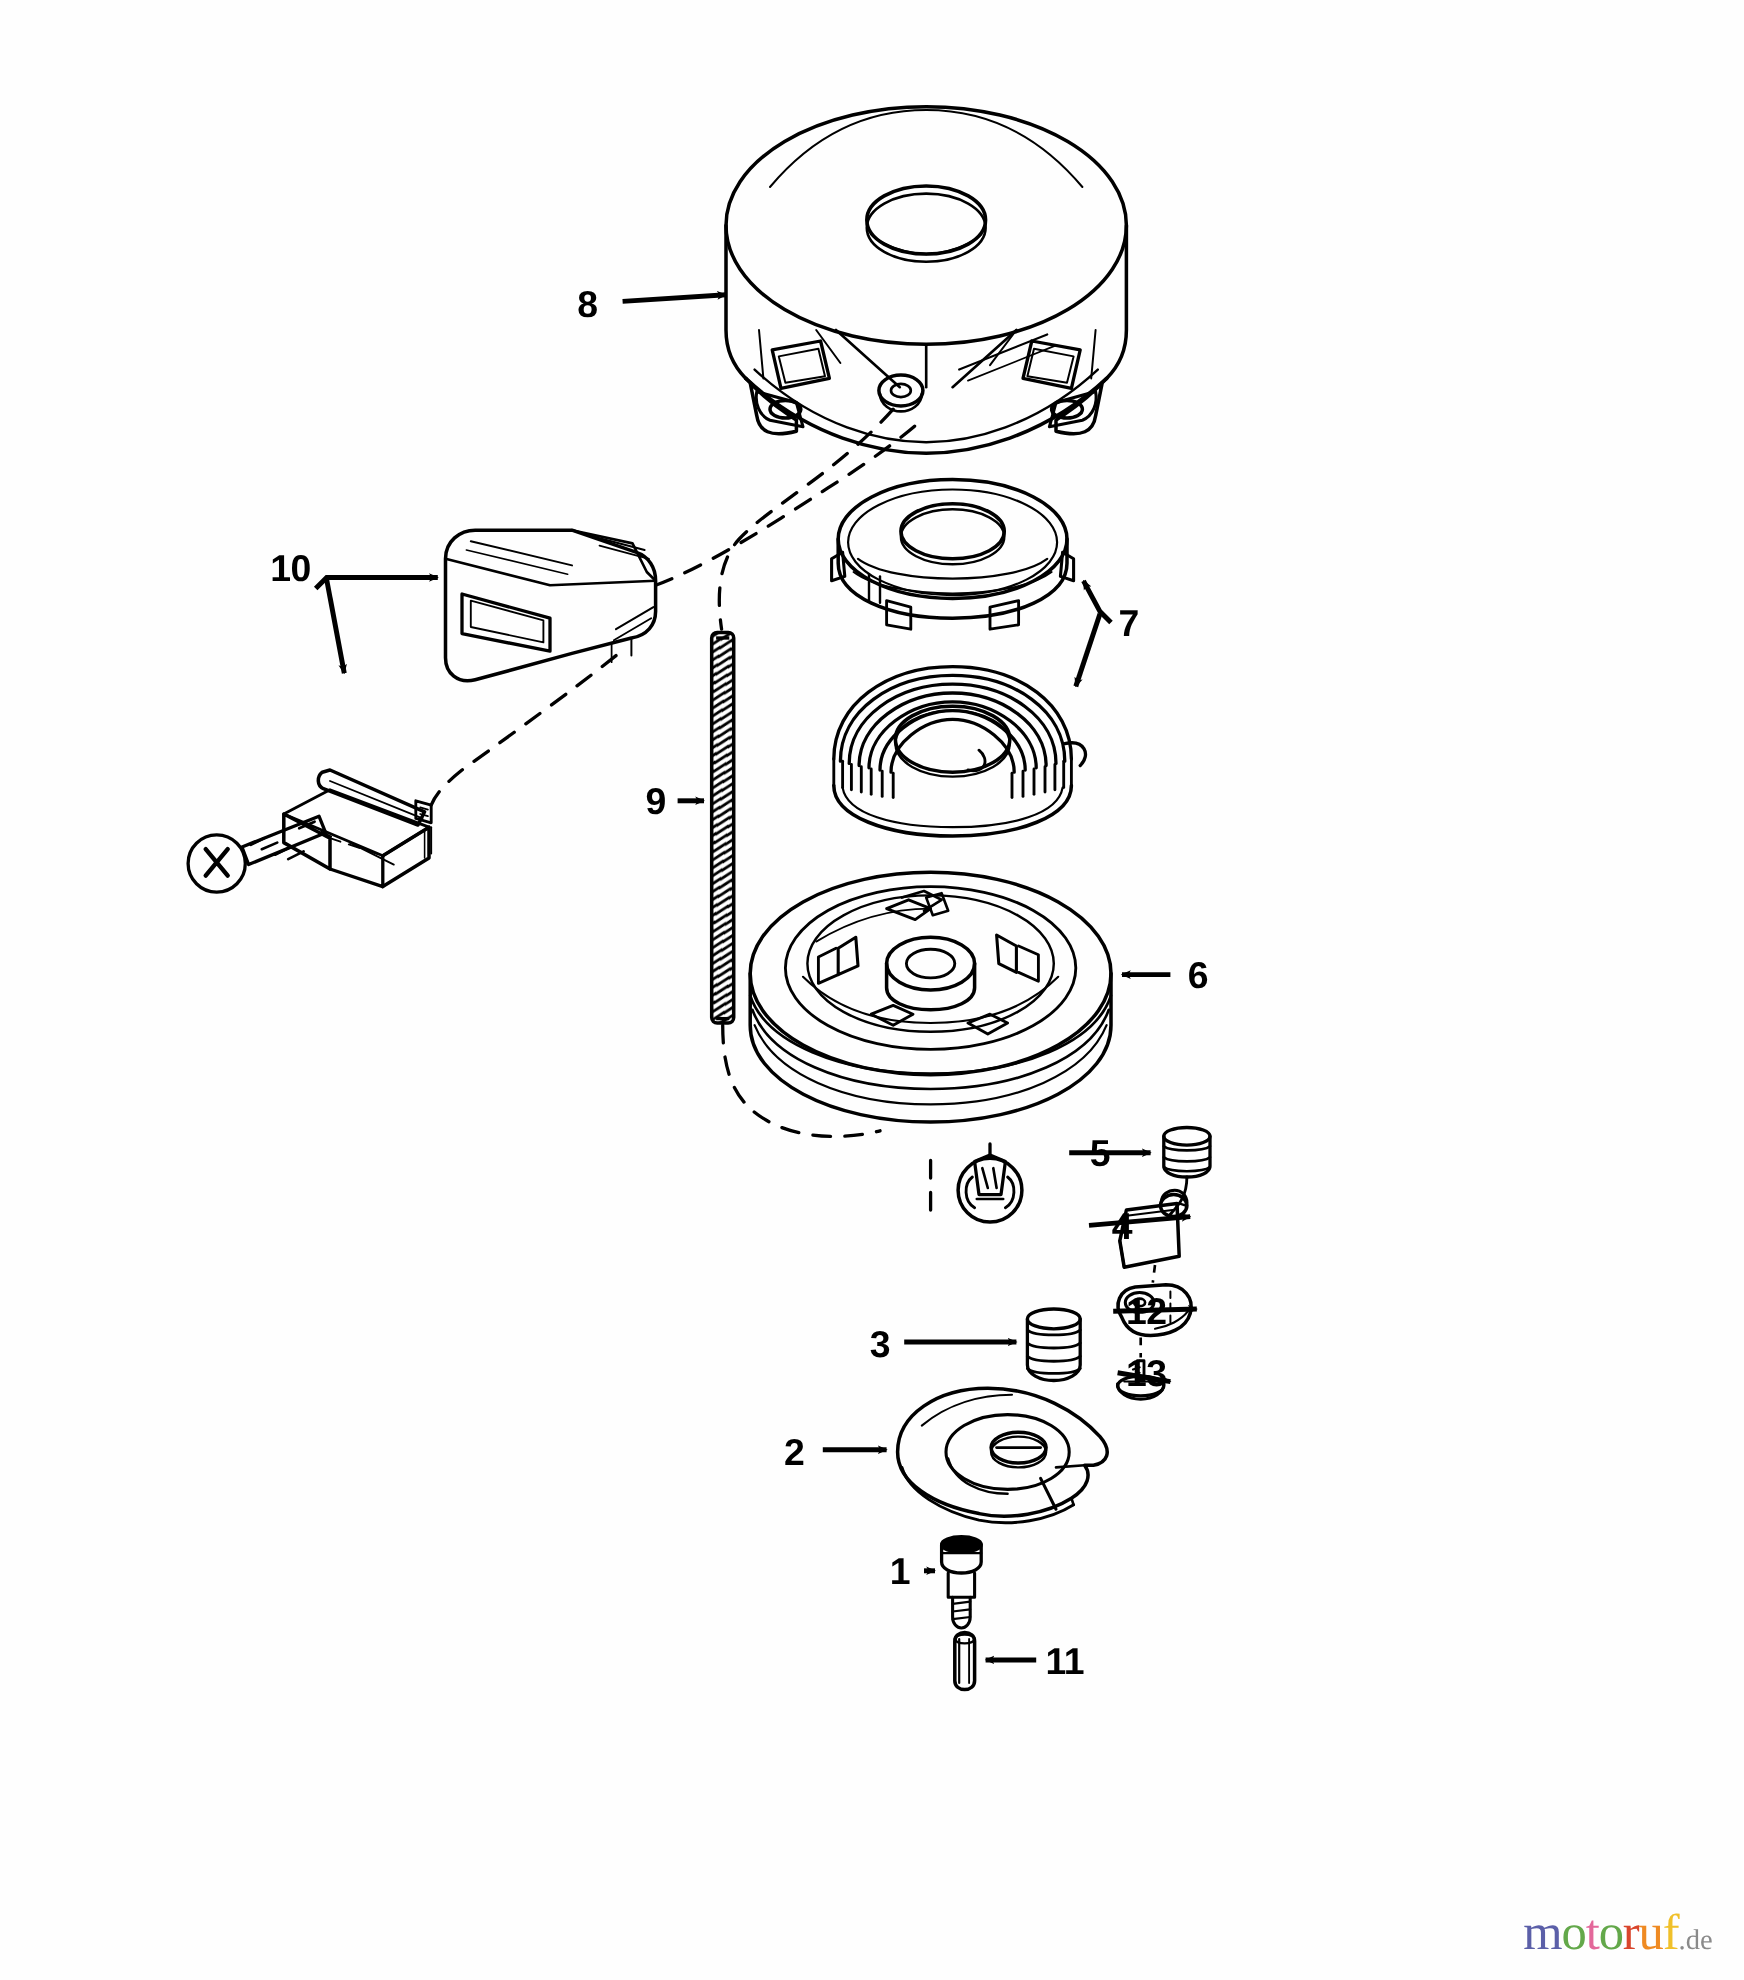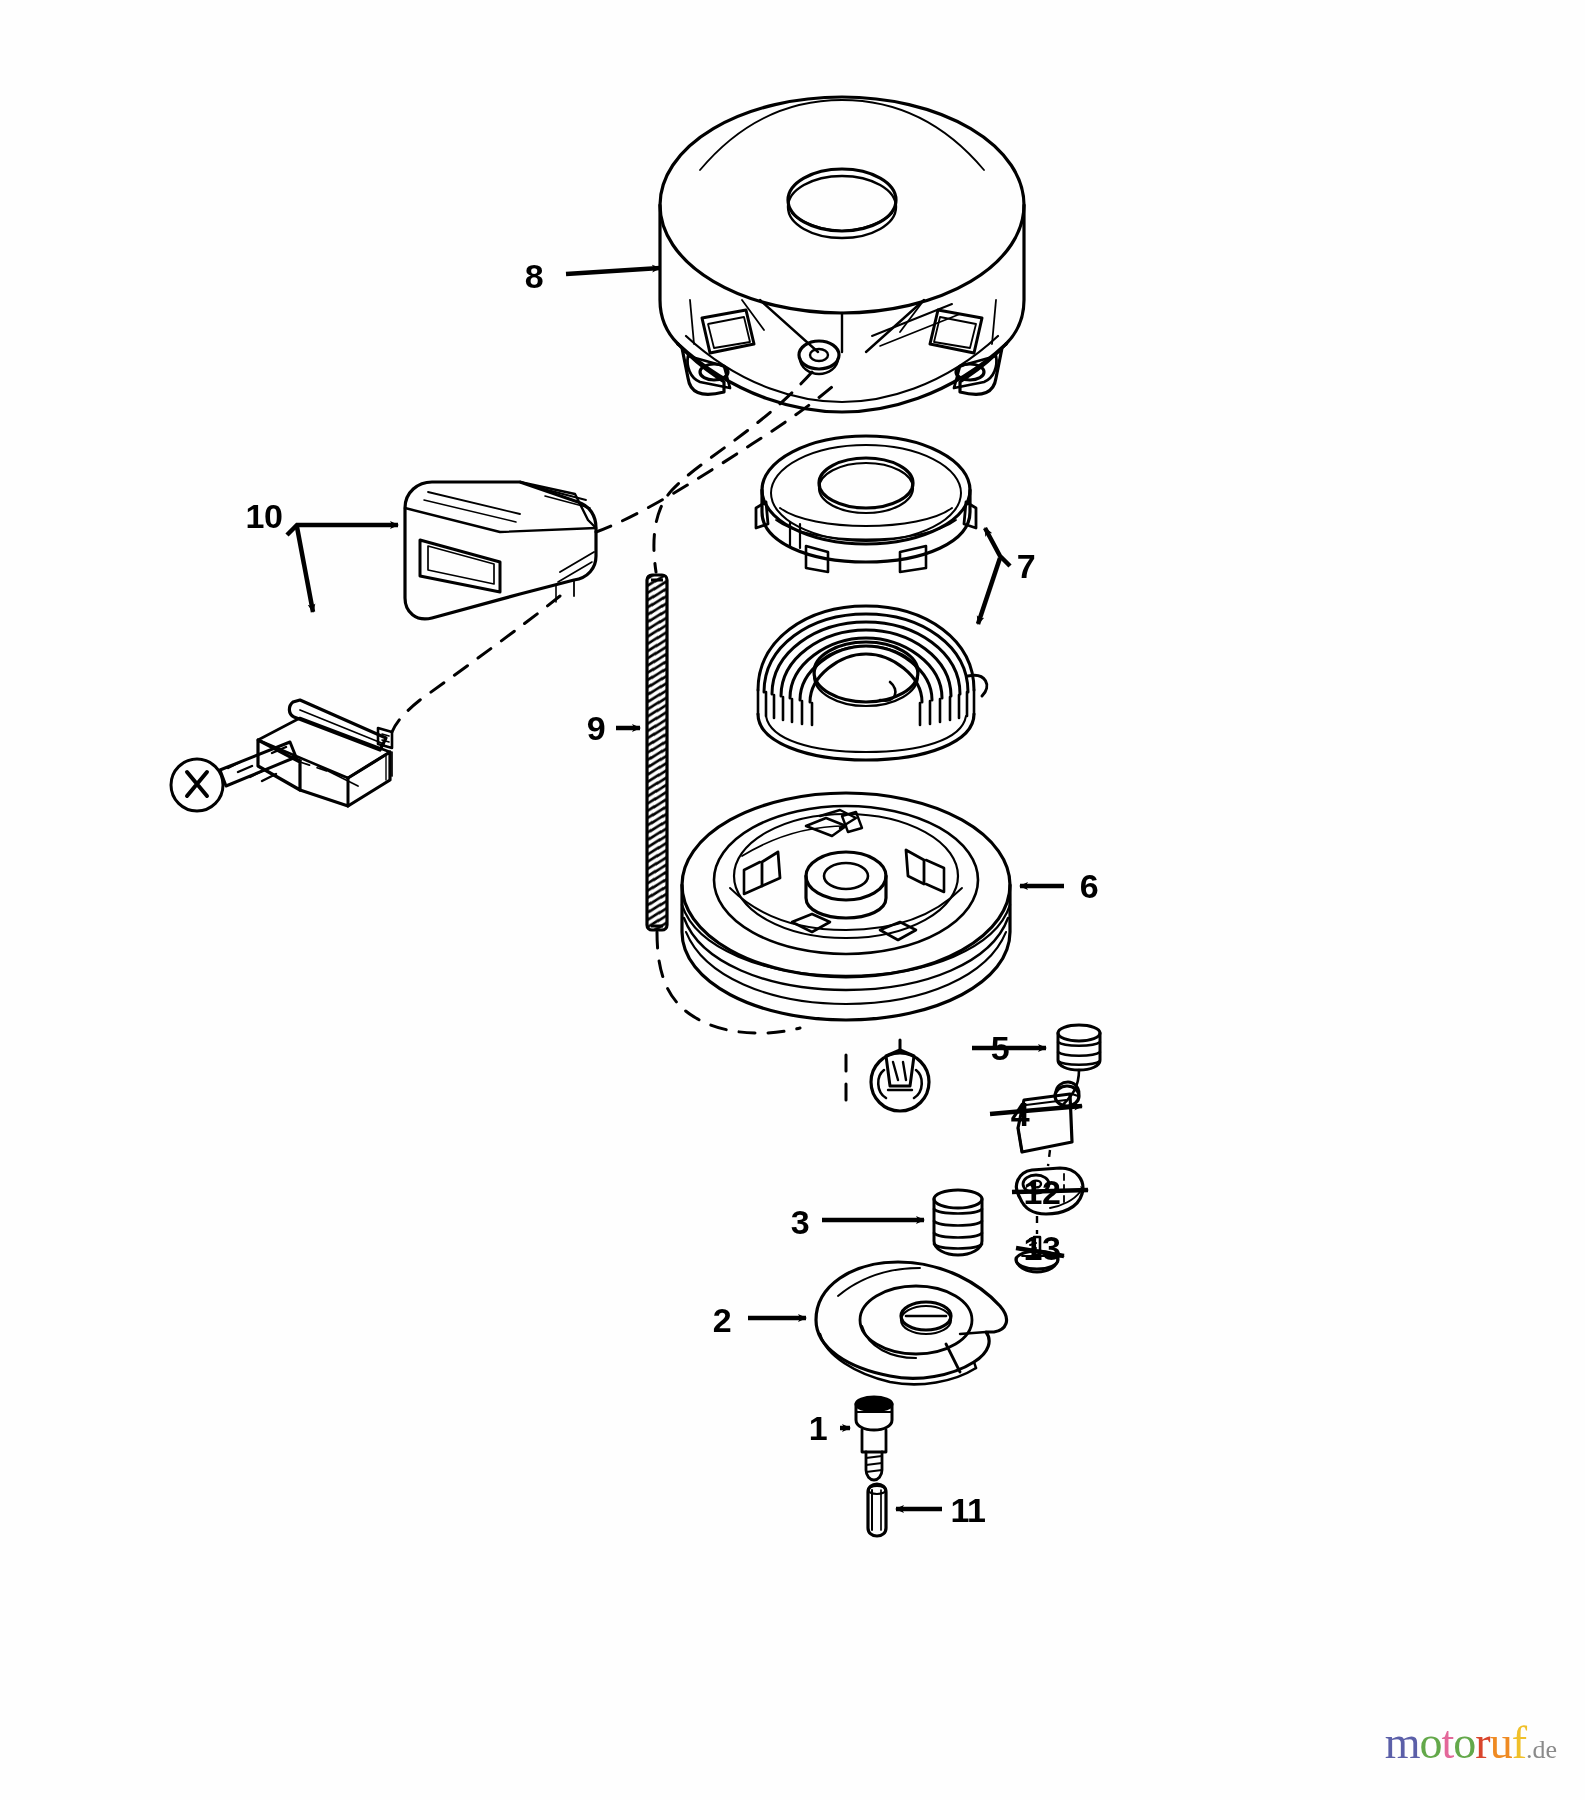--- a/index.html
+++ b/index.html
@@ -29,21 +29,21 @@
     font-family: "Liberation Sans", sans-serif;
     font-weight: bold;
     font-size: 34px;
     fill: #000000;
     letter-spacing: -0.5px;
   }
   
   #watermark {
     position: absolute;
     right: 28px;
-    bottom: 34px;
+    bottom: 20px;
     font-family: "Liberation Serif", serif;
     font-size: 46px;
     line-height: 1;
     letter-spacing: -1px;
     white-space: nowrap;
     user-select: none;
   }
   #watermark .wm-m { color: #5b5fa8; }
   #watermark .wm-o1 { color: #63a84a; }
   #watermark .wm-t { color: #e3689a; }

